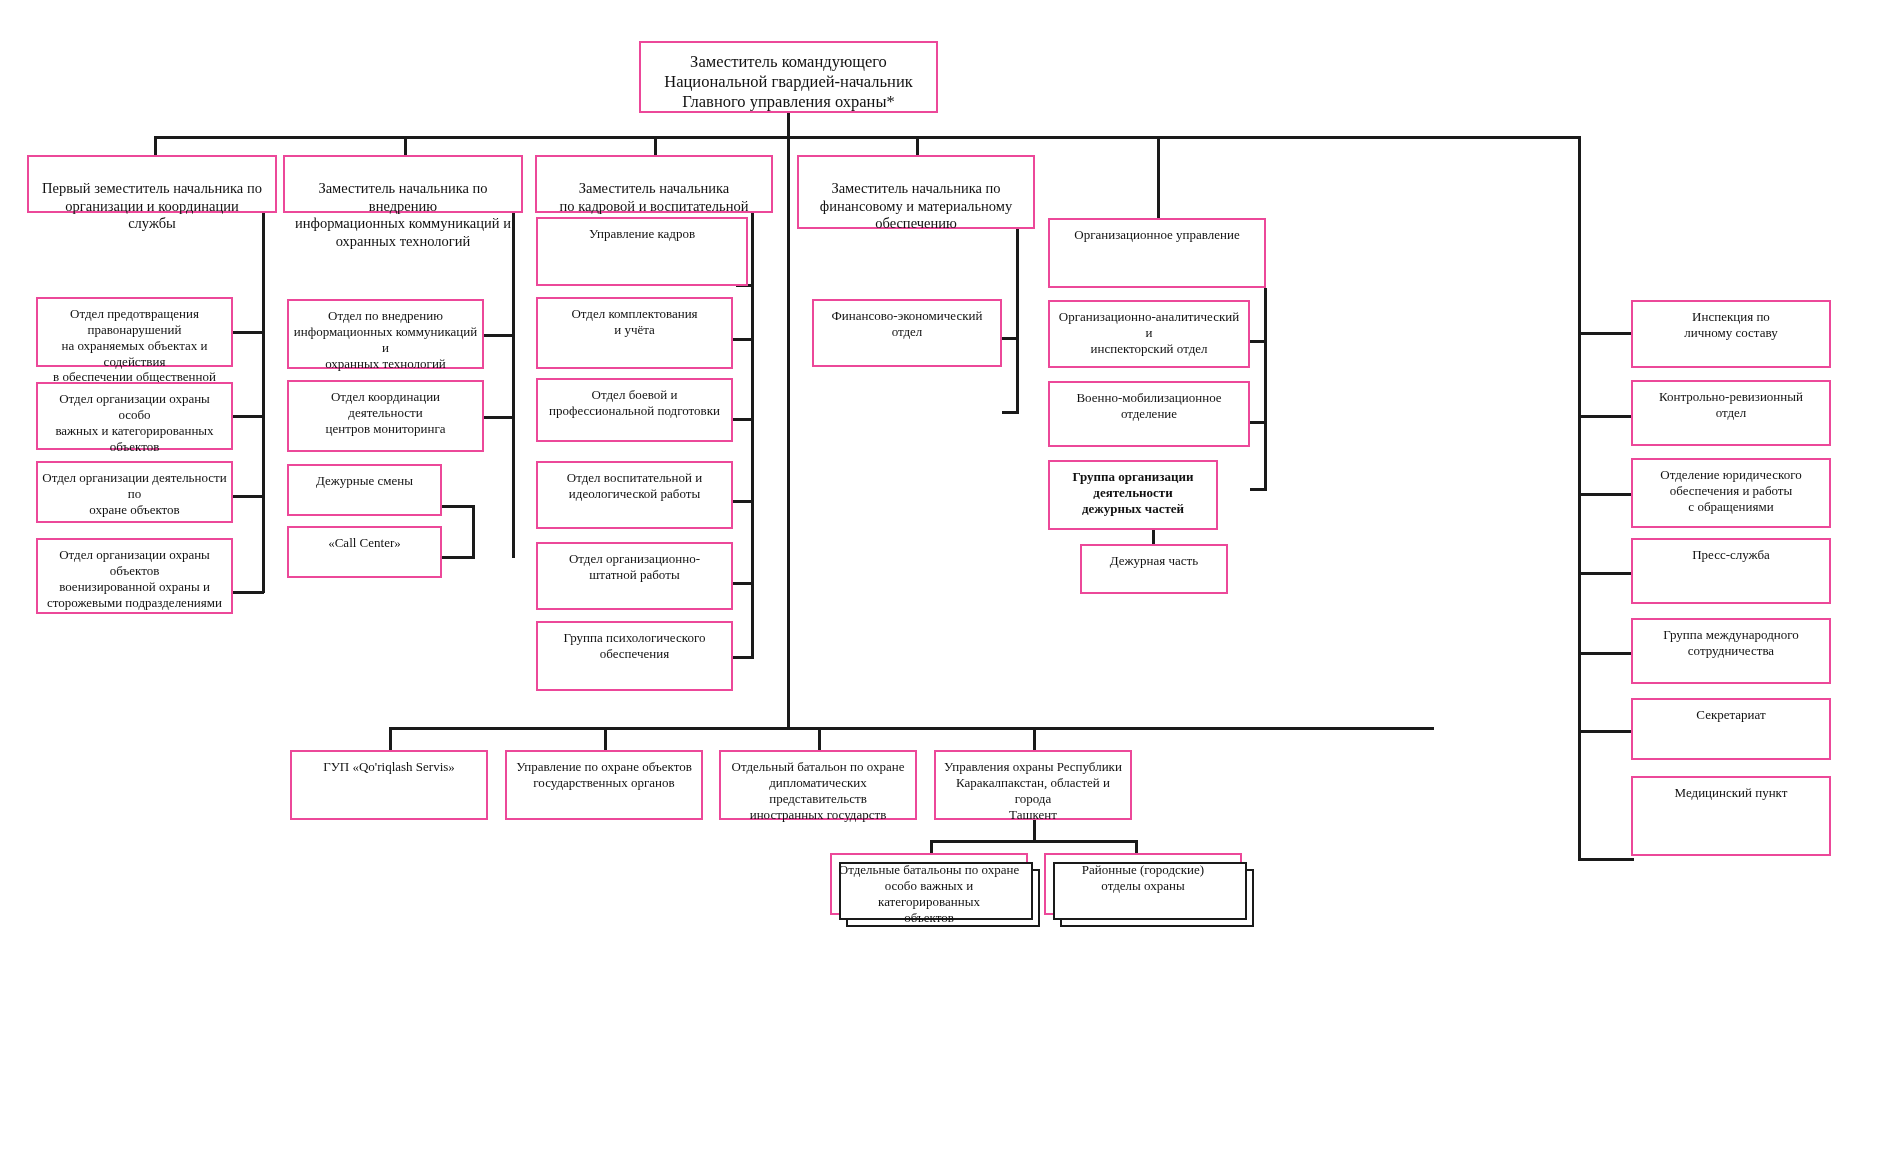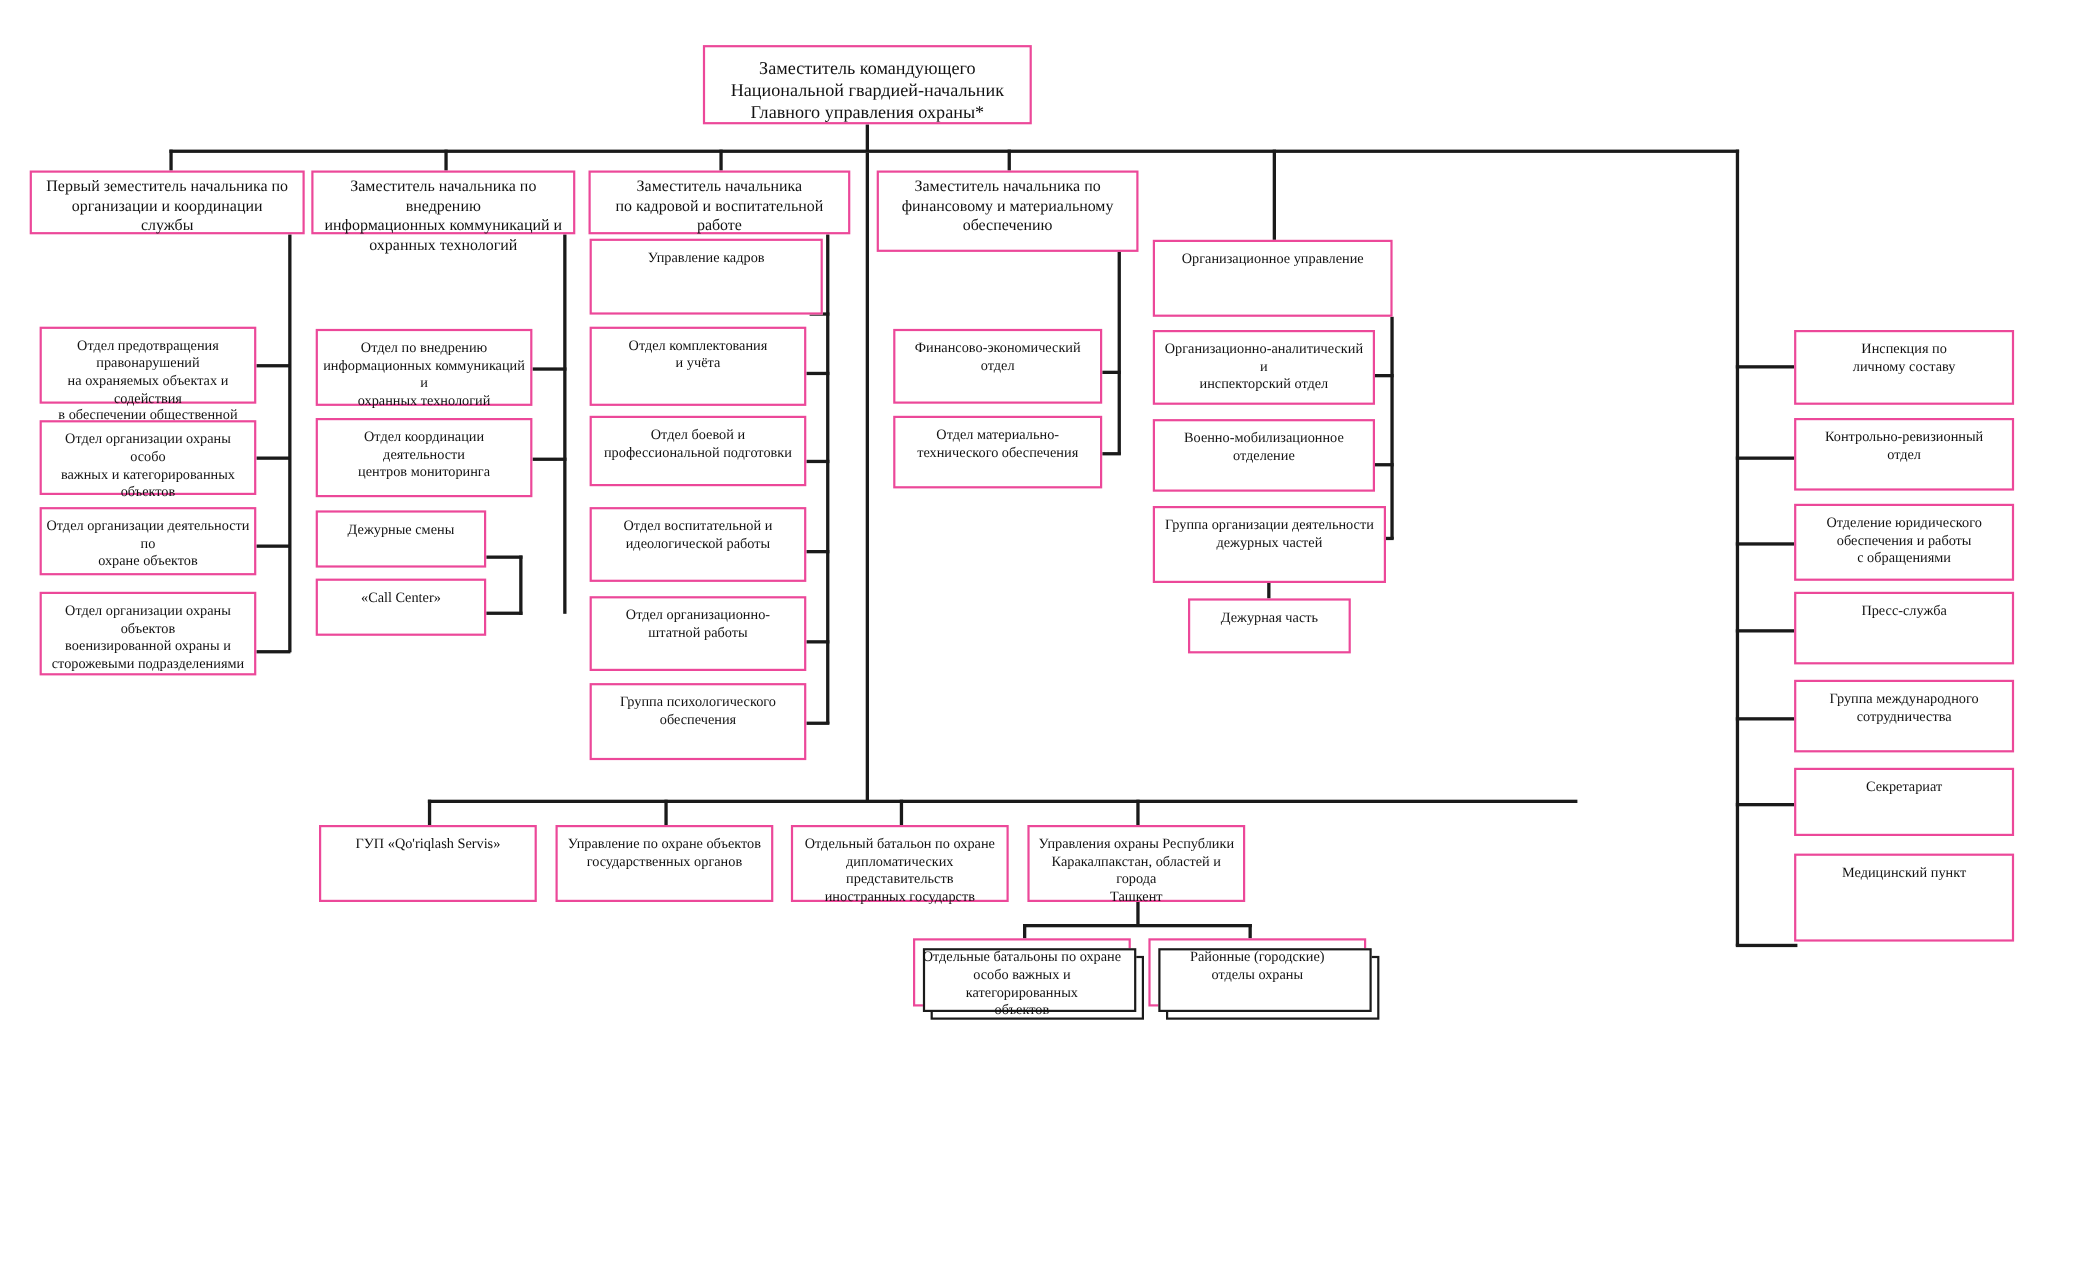--- a/index.html
+++ b/index.html
@@ -13,21 +13,21 @@
     background:#ffffff;
     text-align:center;
     line-height:1.22;
     padding-top:7px;
     padding-left:4px;
     padding-right:4px;
     z-index:5;
     white-space:pre-line;
   }
   .box.root{ font-size:16.5px; padding-top:9px; border-width:2px;}
-  .box.lvl2{ font-size:14.5px; padding-top:5px;}
+  .box.lvl2{ font-size:14.5px; padding-top:23px;}
   .box.lvl3{ font-size:13px;}
 
   
   .stack::before,
   .stack::after{
     content:"";
     position:absolute;
     box-sizing:border-box;
     border:2px solid #1a1a1a;
     background:#fff;
@@ -138,36 +138,34 @@
 
   <div class="box lvl3" style="left:536px;top:621px;width:197px;height:70px;">Группа психологического
 обеспечения</div>
   <div class="ln lnh" style="left:733px;top:656px;width:21px;"></div>
 
   <div class="ln lnv" style="left:1016px;top:213px;height:200px;"></div>
   <div class="box lvl3" style="left:812px;top:299px;width:190px;height:68px;">Финансово-экономический
 отдел</div>
   <div class="ln lnh" style="left:1002px;top:337px;width:17px;"></div>
 
-  <div class="box lvl3" style="left:812px;top:378px;width:190px;height:66px;">Отдел материально-
-технического обеспечения</div>
   <div class="ln lnh" style="left:1002px;top:411px;width:17px;"></div>
 
   <div class="box lvl3" style="left:1048px;top:218px;width:218px;height:70px;">Организационное управление</div>
   <div class="ln lnv" style="left:1264px;top:288px;height:202px;"></div>
 
   <div class="box lvl3" style="left:1048px;top:300px;width:202px;height:68px;">Организационно-аналитический и
 инспекторский отдел</div>
   <div class="ln lnh" style="left:1250px;top:340px;width:17px;"></div>
 
   <div class="box lvl3" style="left:1048px;top:381px;width:202px;height:66px;">Военно-мобилизационное
 отделение</div>
   <div class="ln lnh" style="left:1250px;top:421px;width:17px;"></div>
 
-  <div class="box lvl3" style="left:1048px;top:460px;width:212px;height:70px;">Группа организации деятельности
+  <div class="box lvl3" style="left:1048px;top:460px;width:170px;height:70px;font-weight:bold;">Группа организации деятельности
 дежурных частей</div>
   <div class="ln lnh" style="left:1250px;top:488px;width:17px;"></div>
 
   <div class="ln lnv" style="left:1152px;top:530px;height:16px;"></div>
   <div class="box lvl3" style="left:1080px;top:544px;width:148px;height:50px;">Дежурная часть</div>
 
   <div class="box lvl3" style="left:1631px;top:300px;width:200px;height:68px;">Инспекция по
 личному составу</div>
   <div class="ln lnh" style="left:1578px;top:332px;width:56px;"></div>
 

